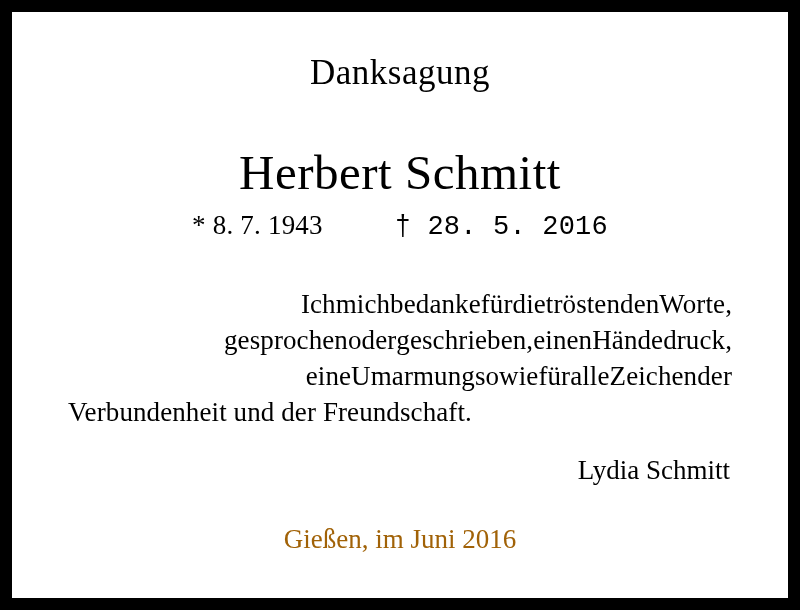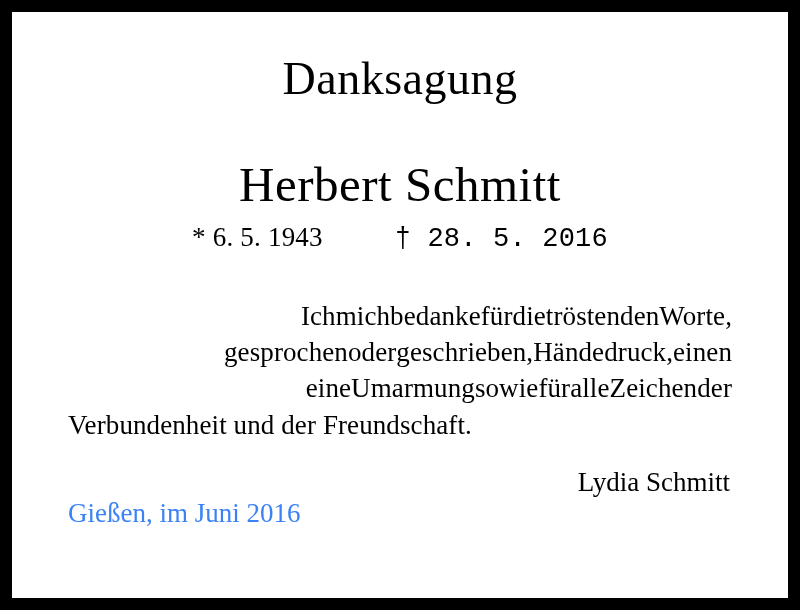--- a/index.html
+++ b/index.html
@@ -26,21 +26,21 @@
   .notice-card {
     width: 100%;
     height: 100%;
     background: #ffffff;
     box-sizing: border-box;
     position: relative;
     padding: 42px 56px 30px 56px;
   }
   .heading {
     text-align: center;
-    font-size: 46px;
+    font-size: 35px;
     color: #000000;
     letter-spacing: 0.5px;
     line-height: 1.1;
   }
   .name {
     text-align: center;
     font-size: 49px;
     color: #000000;
     margin-top: 54px;
     line-height: 1.05;
@@ -82,57 +82,58 @@
     justify-content: flex-end;
   }
   .signature {
     margin-top: 24px;
     text-align: right;
     font-size: 27px;
     color: #000000;
     padding-right: 2px;
   }
   .place-date {
-    text-align: left;
+    margin-top: 38px;
+    text-align: center;
     font-size: 27px;
-    color: #3b82f6;
+    color: #a16207;
   }
 </style>
 </head>
 <body>
 
 <div class="notice-frame">
   <div class="notice-card">
 
     <div class="heading">Danksagung</div>
 
     <div class="name">Herbert Schmitt</div>
 
     <div class="dates">
-      <span class="birth">* 6. 5. 1943</span>
+      <span class="birth">* 8. 7. 1943</span>
       <span class="gap"></span>
       <span class="death">† 28. 5. 2016</span>
     </div>
 
     <div class="body-text">
       <span class="line justified">
         <span>Ich</span>
         <span>mich</span>
         <span>bedanke</span>
         <span>für</span>
         <span>die</span>
         <span>tröstenden</span>
         <span>Worte,</span>
       </span>
       <span class="line justified">
         <span>gesprochen</span>
         <span>oder</span>
         <span>geschrieben,</span>
+        <span>einen</span>
         <span>Händedruck,</span>
-        <span>einen</span>
       </span>
       <span class="line justified">
         <span>eine</span>
         <span>Umarmung</span>
         <span>sowie</span>
         <span>für</span>
         <span>alle</span>
         <span>Zeichen</span>
         <span>der</span>
       </span>

